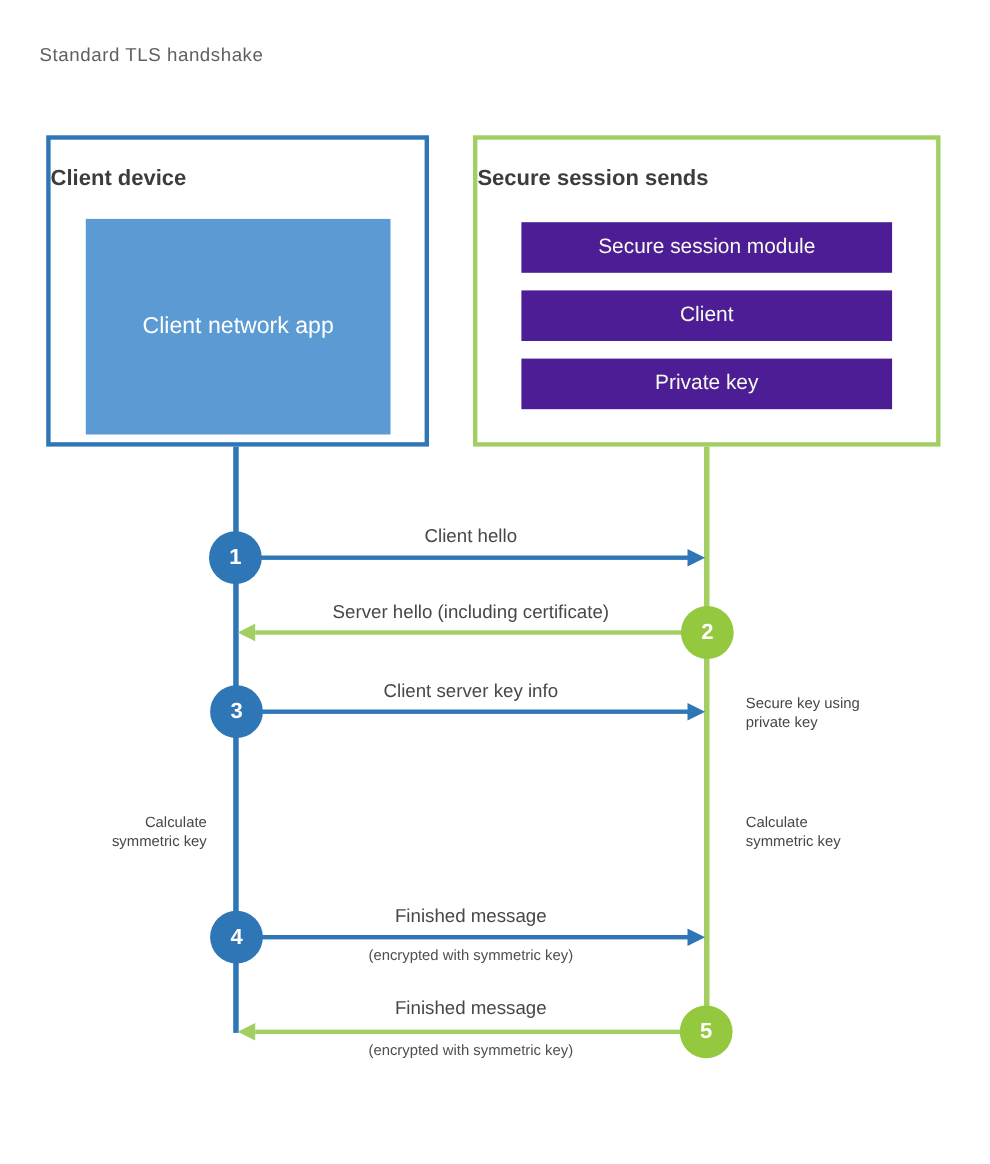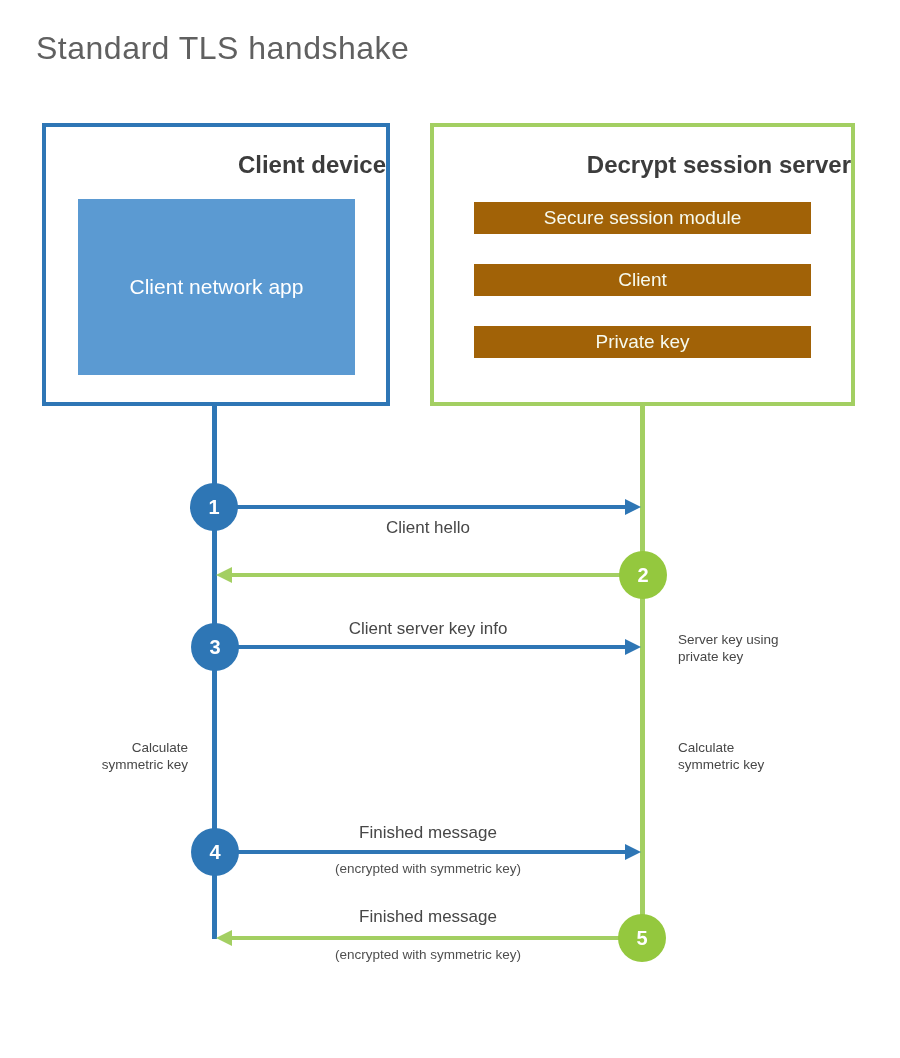--- a/index.html
+++ b/index.html
@@ -7,22 +7,22 @@
   body { font-family: "Liberation Sans", sans-serif; }
   #canvas {
     position: relative;
     width: 900px;
     height: 1058px;
     background: #ffffff;
     overflow: hidden;
   }
   .page-title {
     position: absolute;
-    left: 36px; top: 30px;
-    font-size: 32px;
+    left: 36px; top: 40px;
+    font-size: 17px;
     font-weight: 300;
     color: #606060;
     letter-spacing: 0.5px;
   }
   
   .actor-box {
     position: absolute;
     top: 123px;
     height: 283px;
     background: #ffffff;
@@ -31,43 +31,43 @@
     left: 42px; width: 348px;
     border: 4px solid #2e76b5;
   }
   .server-box {
     left: 430px; width: 425px;
     border: 4px solid #a3cf62;
   }
   .actor-title {
     position: absolute;
     left: 0; right: 0; top: 24px;
-    text-align: right;
-    font-size: 24px;
+    text-align: left;
+    font-size: 20px;
     font-weight: 700;
     color: #3c3c3c;
   }
   .app-rect {
     position: absolute;
     left: 32px; top: 72px;
-    width: 277px; height: 176px;
+    width: 277px; height: 196px;
     background: #5b9ad2;
     display: flex; align-items: center; justify-content: center;
     text-align: center;
   }
   .app-rect span {
     color: #ffffff;
     font-size: 21px;
     line-height: 1.55;
     max-width: 190px;
   }
   .module-bar {
     position: absolute;
-    left: 40px; width: 337px; height: 32px;
-    background: #a16207;
+    left: 40px; width: 337px; height: 46px;
+    background: #4c1d95;
     display: flex; align-items: center; justify-content: center;
     color: #f6faef;
     font-size: 19px;
   }
   .module-bar.m0 { top: 75px; }
   .module-bar.m1 { top: 137px; }
   .module-bar.m2 { top: 199px; }
   
   .lifeline {
     position: absolute;
@@ -145,45 +145,46 @@
   <div class="page-title">Standard TLS handshake</div>
 
   <div class="actor-box client-box">
     <div class="actor-title">Client device</div>
     <div class="app-rect">
       <span>Client network app</span>
     </div>
   </div>
 
   <div class="actor-box server-box">
-    <div class="actor-title">Decrypt session server</div>
+    <div class="actor-title">Secure session sends</div>
     <div class="module-bar m0">Secure session module</div>
     <div class="module-bar m1">Client</div>
     <div class="module-bar m2">Private key</div>
   </div>
 
   <div class="lifeline blue"></div>
   <div class="lifeline green"></div>
 
-  <div class="msg-label" style="top:478px;margin-top:40px;">Client hello</div>
+  <div class="msg-label" style="top:478px;">Client hello</div>
   <div class="arrow-line blue" style="left:215px; top:505px; width:411px;"></div>
   <div class="arrow-head right" style="left:625px; top:499px;"></div>
   <div class="step-node blue n1">1</div>
 
+  <div class="msg-label" style="top:547px;">Server hello (including certificate)</div>
   <div class="arrow-line green" style="left:232px; top:573px; width:410px;"></div>
   <div class="arrow-head left" style="left:216px; top:567px;"></div>
   <div class="step-node green n2">2</div>
 
   <div class="msg-label" style="top:619px;">Client server key info</div>
   <div class="arrow-line blue" style="left:215px; top:645px; width:411px;"></div>
   <div class="arrow-head right" style="left:625px; top:639px;"></div>
   <div class="step-node blue n3">3</div>
 
   <div class="side-note note-decrypt">
-    <div>Server key using</div>
+    <div>Secure key using</div>
     <div>private key</div>
   </div>
   <div class="side-note note-calc-left">
     <div>Calculate</div>
     <div>symmetric key</div>
   </div>
   <div class="side-note note-calc-right">
     <div>Calculate</div>
     <div>symmetric key</div>
   </div>

